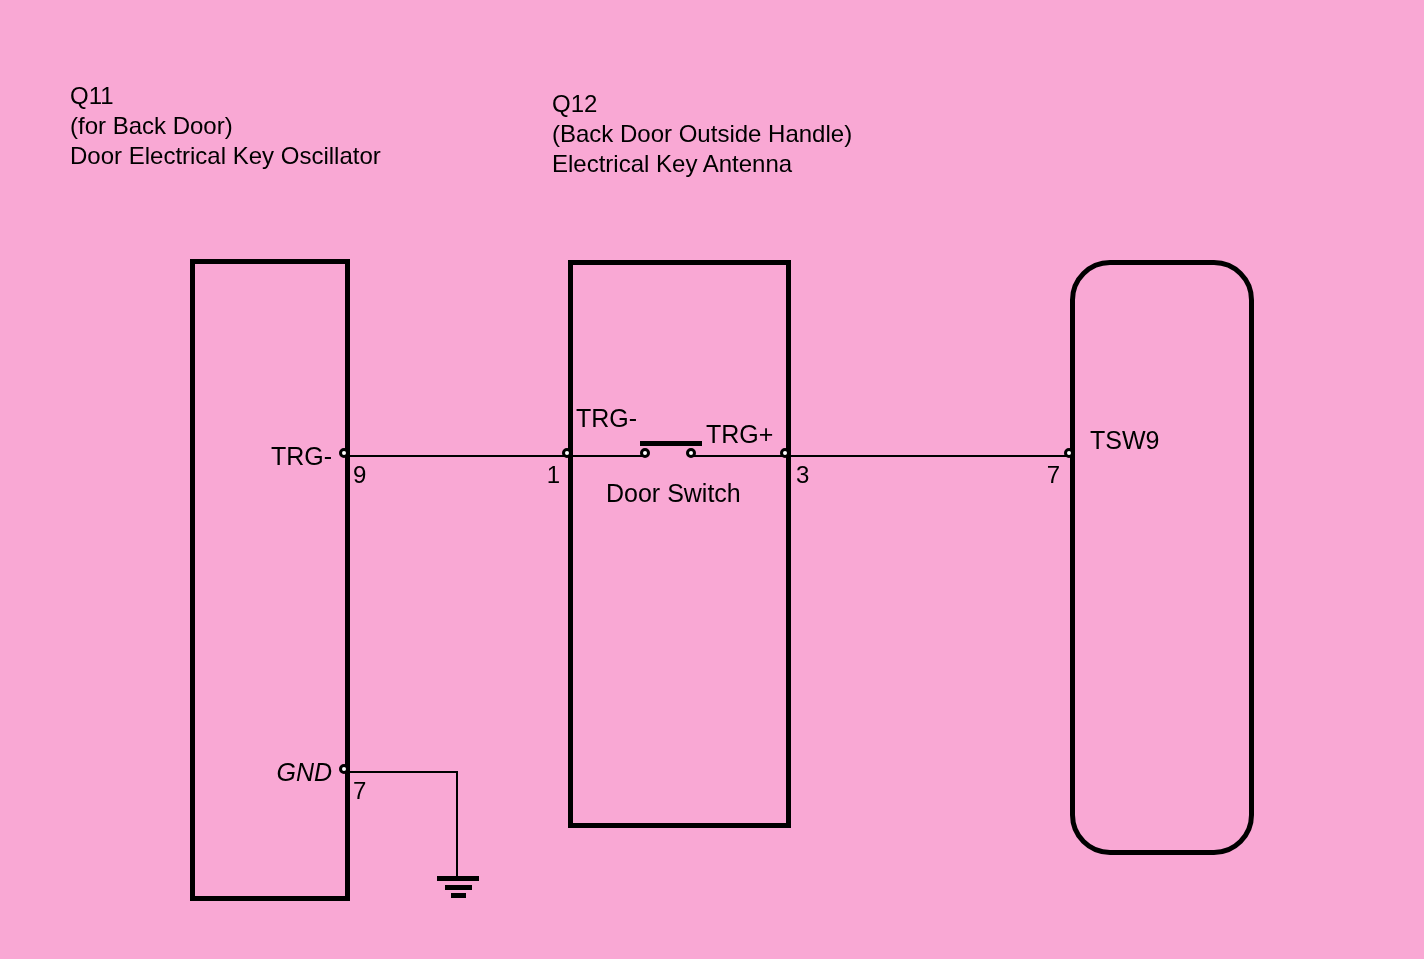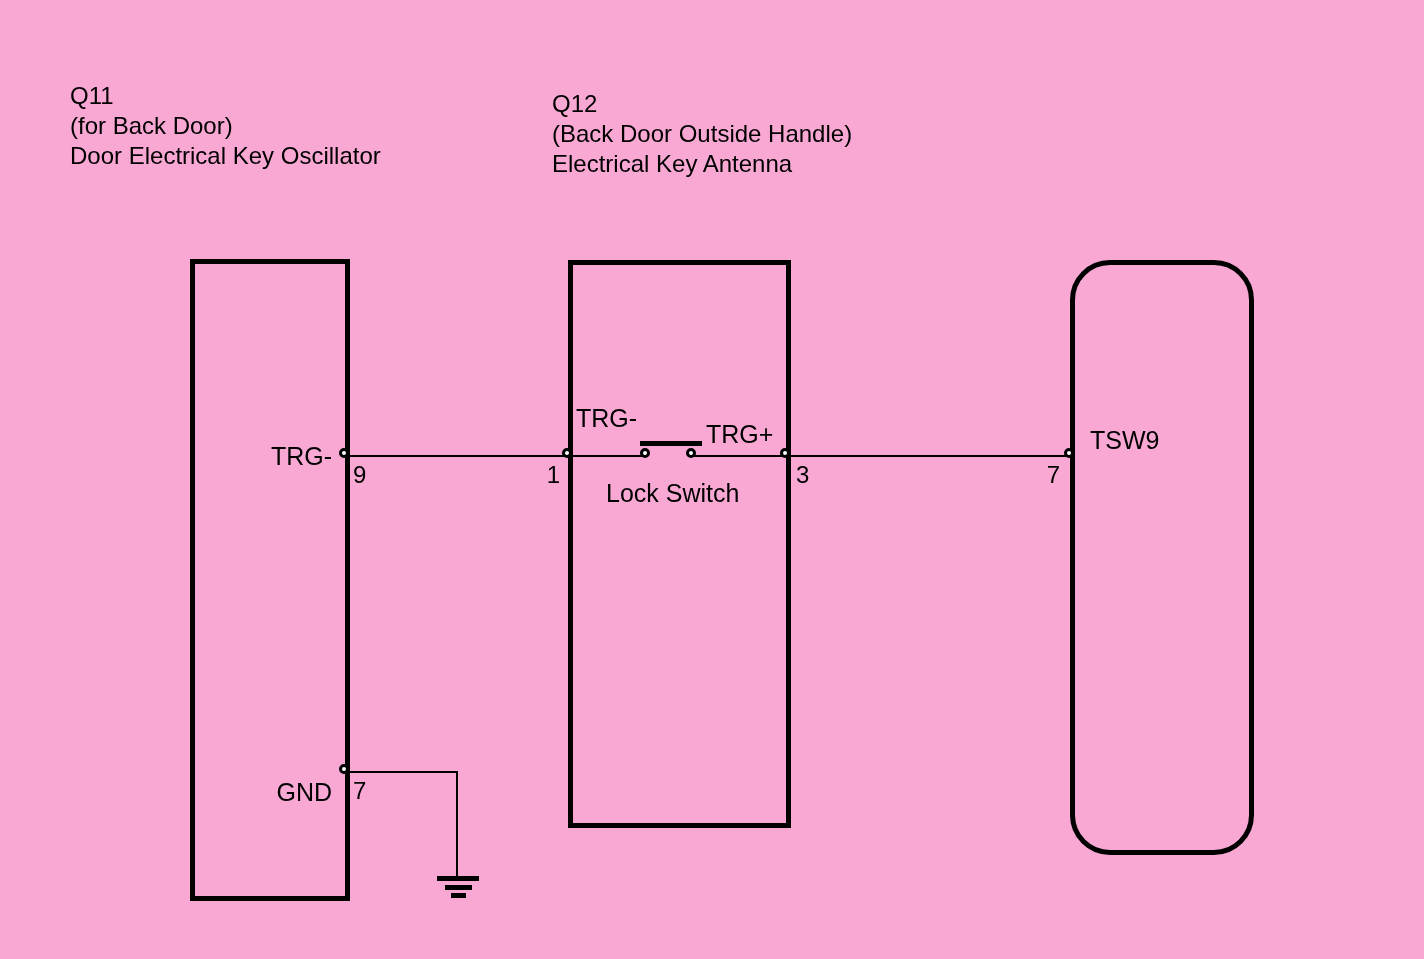--- a/index.html
+++ b/index.html
@@ -98,23 +98,23 @@
   <div class="node" style="left:562px; top:448px;"></div>
   <div class="node" style="left:640px; top:448px;"></div>
   <div class="node" style="left:686px; top:448px;"></div>
   <div class="node" style="left:780px; top:448px;"></div>
   <div class="node" style="left:1064px; top:448px;"></div>
   <div class="node" style="left:339px; top:764px;"></div>
 
   <div class="sig-label right-align" style="left:180px; top:444px; width:152px;">TRG-</div>
   <div class="sig-label" style="left:576px; top:406px;">TRG-</div>
   <div class="sig-label" style="left:706px; top:422px;">TRG+</div>
-  <div class="sig-label" style="left:606px; top:481px;">Lock Switch</div>
+  <div class="sig-label" style="left:606px; top:481px;">Door Switch</div>
   <div class="sig-label" style="left:1090px; top:428px;">TSW9</div>
-  <div class="sig-label right-align" style="left:230px; top:780px; width:102px;">GND</div>
+  <div class="sig-label right-align" style="left:230px; top:760px; width:102px;font-style:italic;">GND</div>
 
   <div class="pin-num" style="left:353px; top:463px;">9</div>
   <div class="pin-num right-align" style="left:510px; top:463px; width:50px;">1</div>
   <div class="pin-num" style="left:796px; top:463px;">3</div>
   <div class="pin-num right-align" style="left:1010px; top:463px; width:50px;">7</div>
   <div class="pin-num" style="left:353px; top:779px;">7</div>
 
 </div>
 
 </body></html>

